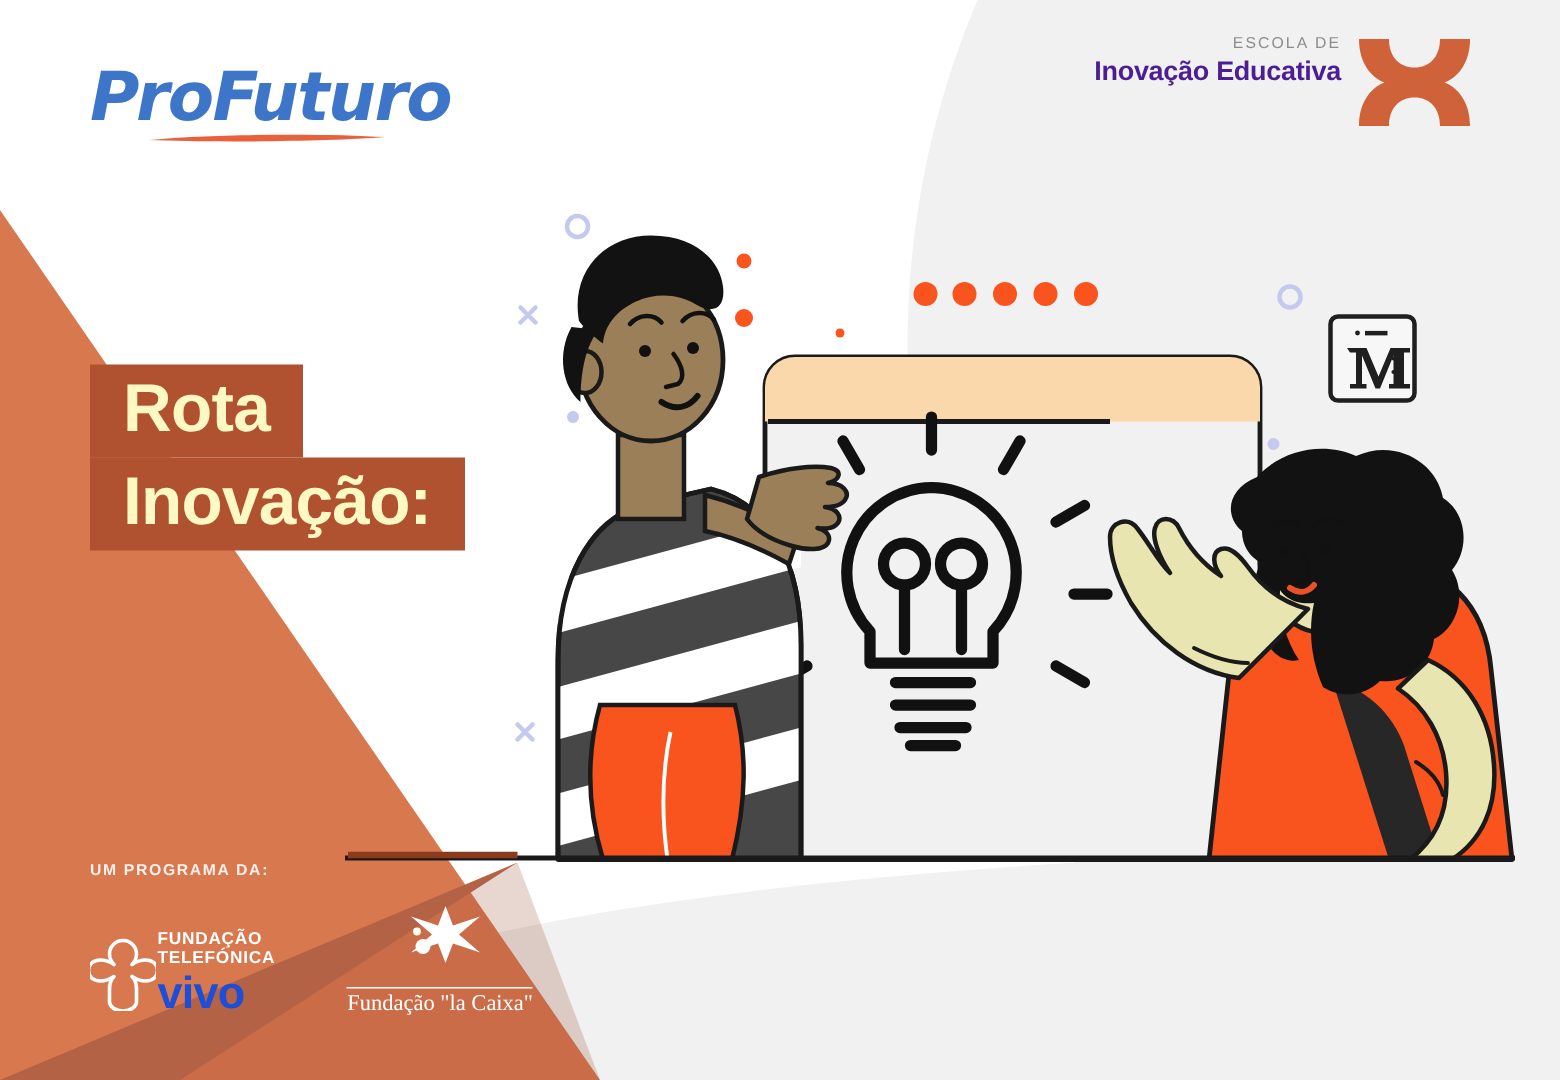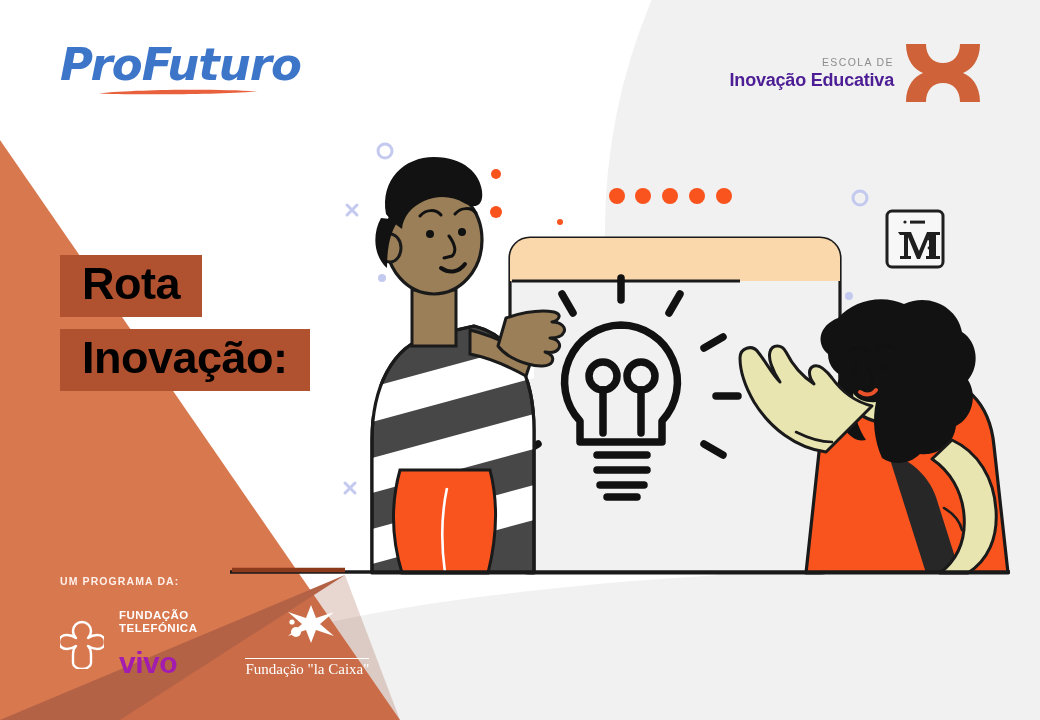--- a/index.html
+++ b/index.html
@@ -75,23 +75,22 @@
     white-space: nowrap;
   }
   .pf-swoosh {
     position: absolute;
     left: 38px; top: 48px;
     width: 160px; height: 7px;
   }
 
   .logo-escola {
     position: absolute;
-    right: 58px; top: 42px;
+    right: 58px; top: 24px;
     display: flex;
-    align-items: center;
     gap: 10px;
   }
   .escola-words { text-align: right; line-height: 1; }
   .escola-kicker {
     font-size: 10.5px;
     letter-spacing: 1.4px;
     color: #8c8c8c;
     font-weight: 400;
     margin-bottom: 3px;
   }
@@ -105,52 +104,51 @@
 
   
   .title-block {
     position: absolute;
     left: 60px; top: 243px;
     z-index: 30;
   }
   .title-line {
     display: table;
     background: #b0522f;
-    color: #000000;
+    color: #fef9c3;
     padding: 2px 22px 6px 22px;
     white-space: nowrap;
-    margin-top: 12px;
   }
   .title-line.l1 { font-size: 45px; font-weight: 700; line-height: 54px; letter-spacing: -0.5px; }
   .title-line.l2 { font-size: 45px; font-weight: 700; line-height: 54px; letter-spacing: -0.5px; }
   .title-line.l3 { font-size: 43px; font-weight: 400; line-height: 58px; letter-spacing: -0.4px; padding-bottom: 10px;}
 
   
   .footer {
     position: absolute;
     left: 60px; bottom: 42px;
     z-index: 30;
   }
   .footer-kicker {
     font-size: 10.5px;
     font-weight: 700;
     letter-spacing: 1.1px;
     color: #fdf0ea;
     margin-bottom: 16px;
   }
   .footer-logos { display:flex; align-items: flex-end; gap: 48px; }
-  .tf-logo { display:flex; align-items: center; gap: 15px; }
+  .tf-logo { display:flex; align-items: center; gap: 1px; }
   .tf-words { line-height: 1; }
   .tf-fund {
     font-size: 11.5px; font-weight: 700; letter-spacing: 0.5px;
     color:#ffffff; line-height: 13px;
   }
   .tf-vivo {
-    font-size: 30px; font-weight: 700; color:#a21caf;
-    letter-spacing: -0.5px; line-height: 30px; margin-top: 13px;
+    font-size: 30px; font-weight: 700; color:#1d4ed8;
+    letter-spacing: -0.5px; line-height: 30px; margin-top: 2px;
   }
   .caixa-logo { text-align:center; }
   .caixa-word {
     font-family: "Liberation Serif", serif;
     font-size: 15px; color: #ffffff;
     border-top: 1.4px solid #ffffff;
     padding-top: 2px; margin-top: 3px;
     white-space: nowrap;
   }
 

